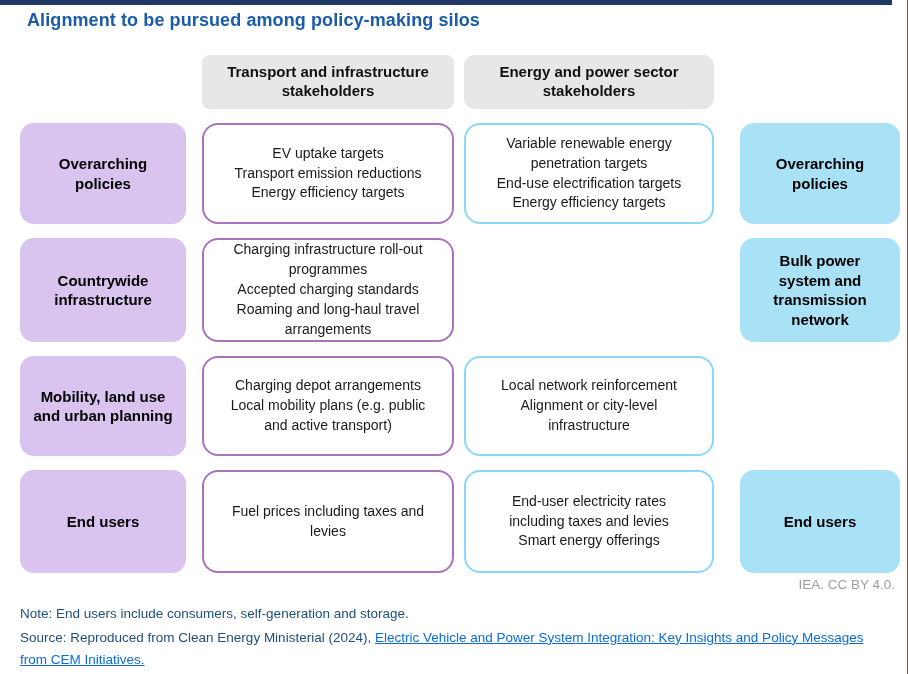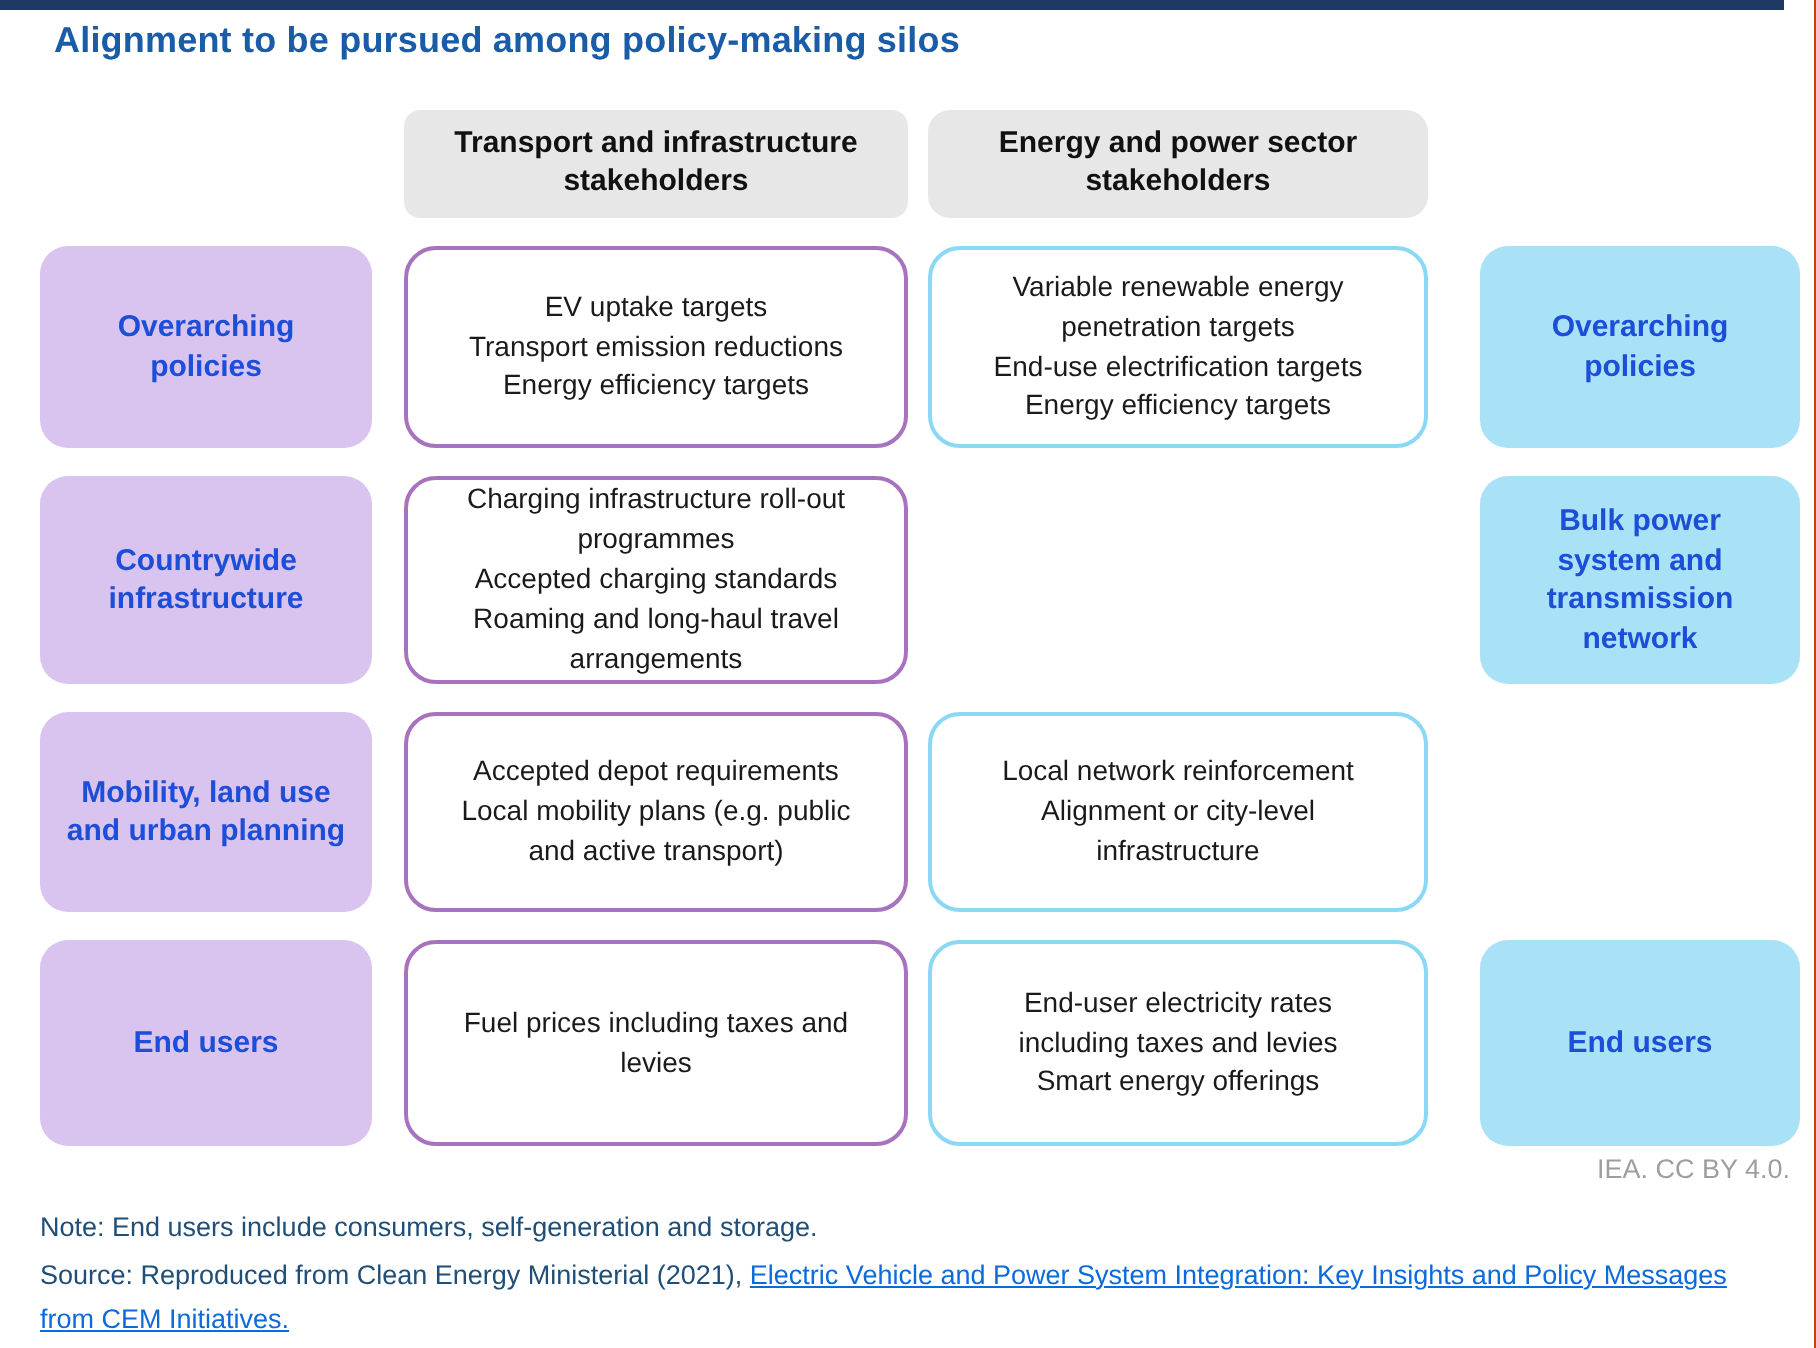--- a/index.html
+++ b/index.html
@@ -24,21 +24,21 @@
   .hdr {
     background:#e7e7e7; border-radius:8px;
     display:flex; align-items:center; justify-content:center; text-align:center;
     font-size:15px; font-weight:bold; color:#111; padding:4px 18px; line-height:1.25;
     grid-row:1;
   }
   .hdr-transport { grid-column:3; }
   .hdr-energy { grid-column:5;border-radius:11px; }
   .cat {
     border-radius:14px; display:flex; align-items:center; justify-content:center;
-    text-align:center; font-size:15px; font-weight:bold; color:#1d4ed8;
+    text-align:center; font-size:15px; font-weight:bold; color:#000000;
     padding:6px 12px; line-height:1.3;
   }
   .cat-left { grid-column:1; background:#d9c3ef; }
   .cat-right { grid-column:7; background:#a9e2f6; }
   .items {
     background:#fff; border-radius:16px;
     display:flex; flex-direction:column; align-items:center; justify-content:center;
     text-align:center; font-size:14px; color:#1a1a1a; line-height:1.42; padding:8px 22px;
   }
   .items-transport { grid-column:3; border:2px solid #a872be; }
@@ -80,21 +80,21 @@
     <div class="cat cat-left r2">Countrywide infrastructure</div>
     <div class="items items-transport r2">
         <div>Charging infrastructure roll-out programmes</div>
         <div>Accepted charging standards</div>
         <div>Roaming and long-haul travel arrangements</div>
       </div>
     <div class="cat cat-right r2">Bulk power system and transmission network</div>
 
     <div class="cat cat-left r3">Mobility, land use and urban planning</div>
     <div class="items items-transport r3">
-        <div>Accepted depot requirements</div>
+        <div>Charging depot arrangements</div>
         <div>Local mobility plans (e.g. public and active transport)</div>
       </div>
     <div class="items items-energy r3">
         <div>Local network reinforcement</div>
         <div>Alignment or city-level infrastructure</div>
       </div>
 
     <div class="cat cat-left r4">End users</div>
     <div class="items items-transport r4">
         <div>Fuel prices including taxes and levies</div>
@@ -103,15 +103,15 @@
         <div>End-user electricity rates including taxes and levies</div>
         <div>Smart energy offerings</div>
       </div>
     <div class="cat cat-right r4">End users</div>
   </div>
 
   <div class="attribution">IEA. CC BY 4.0.</div>
 
   <div class="footer">
     <div class="note">Note: End users include consumers, self-generation and storage.</div>
-    <div class="source"><span>Source: Reproduced from Clean Energy Ministerial (2021), </span><a>Electric Vehicle and Power System Integration: Key Insights and Policy Messages from CEM Initiatives.</a></div>
+    <div class="source"><span>Source: Reproduced from Clean Energy Ministerial (2024), </span><a>Electric Vehicle and Power System Integration: Key Insights and Policy Messages from CEM Initiatives.</a></div>
   </div>
 </div>
 
 </body></html>

